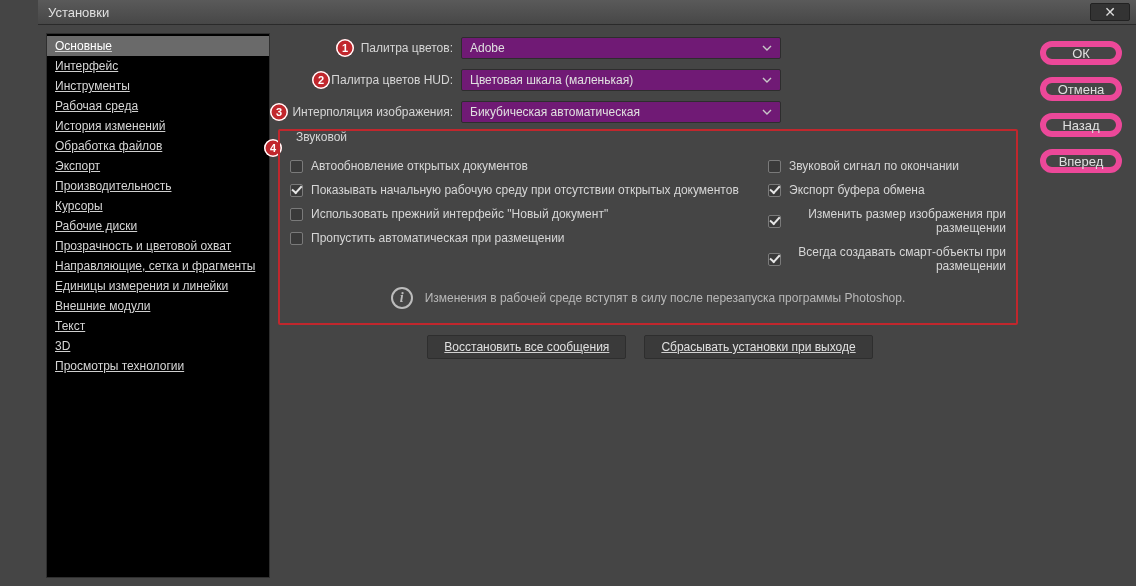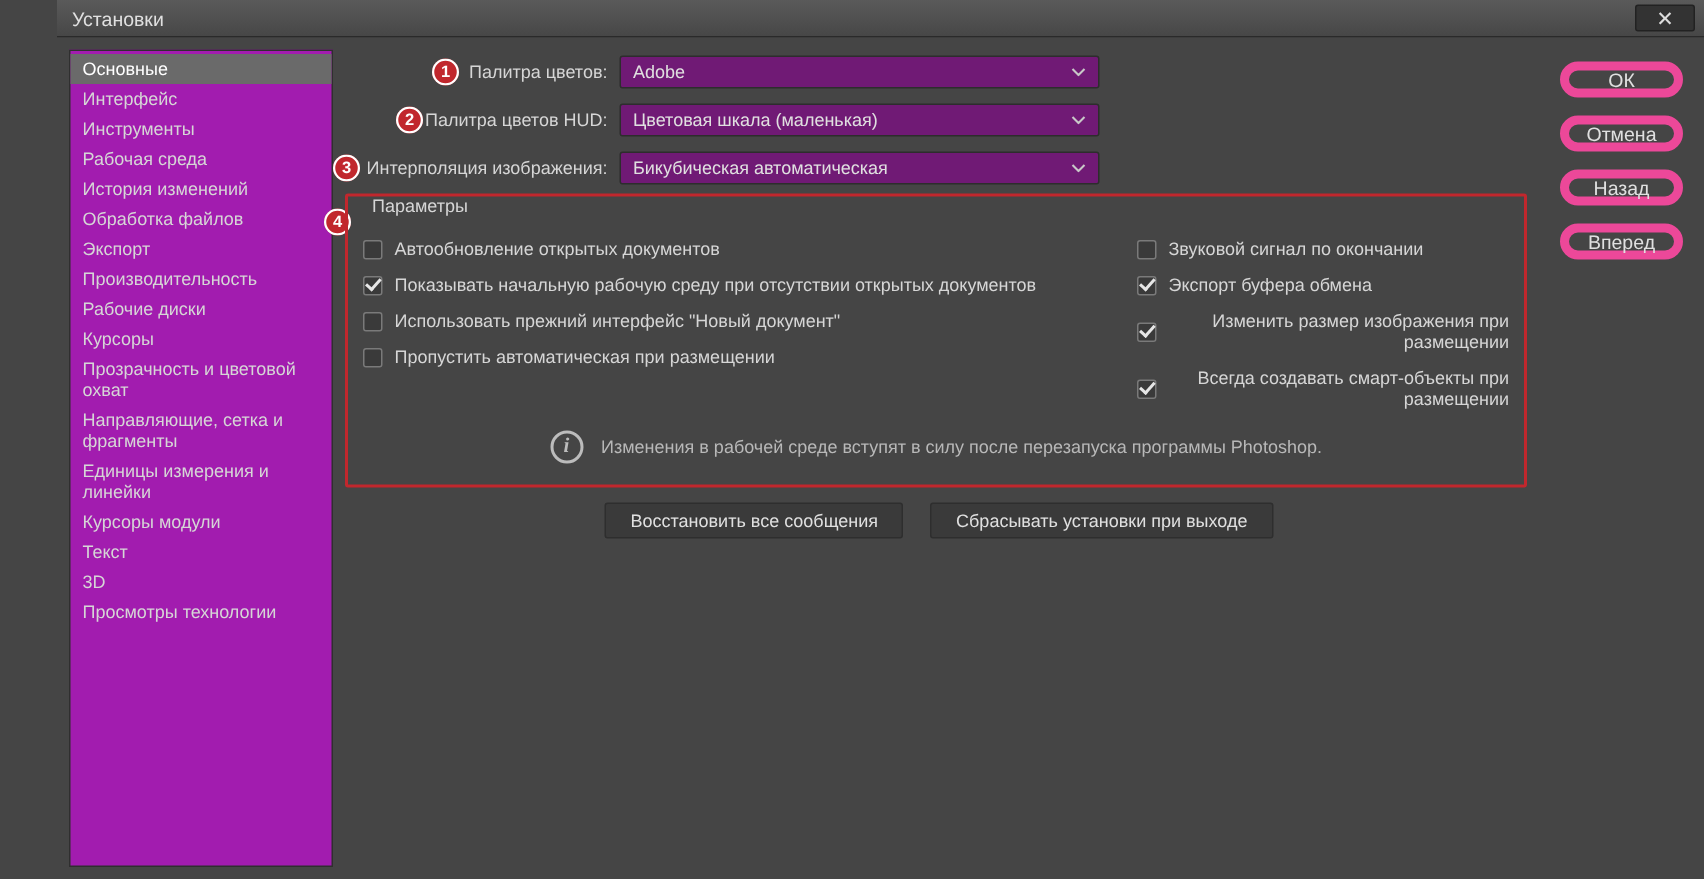--- a/index.html
+++ b/index.html
@@ -46,25 +46,26 @@
       cursor: pointer;
     }
     .content {
       flex: 1;
       display: flex;
       padding: 8px;
       gap: 4px;
       background: #454545;
     }
     .sidebar {
-      width: 176px;
-      background: #a21caf;
+      width: 224px;
+      background: #000000;
       border: 1px solid #2f2f2f;
       padding-top: 2px;
       padding-bottom: 2px;
+      text-decoration: underline;
     }
     .sidebar-item {
       padding: 3px 8px;
       cursor: pointer;
       color: #d6d6d6;
       font-size: 12px;
       line-height: 14px;
     }
     .sidebar-item.selected {
       background: #6a6a6a;
@@ -143,21 +144,20 @@
       font-size: 12px;
     }
     .checkbox-row {
       display: flex;
       align-items: center;
       margin-top: 10px;
     }
     .checkboxes {
       display: flex;
       padding-top: 8px;
-      gap: 38px;
     }
     .col-left { flex: 0 0 478px; }
     .col-right { flex: 1; text-align: right; }
     .checkbox {
       width: 13px;
       height: 13px;
       border: 1px solid #7a7a7a;
       border-radius: 2px;
       background: #3a3a3a;
       display: inline-flex;
@@ -199,20 +199,21 @@
       font-style: italic;
       font-weight: bold;
       font-size: 14px;
       color: #bcbcbc;
     }
     .bottom-buttons {
       display: flex;
       justify-content: center;
       gap: 18px;
       margin-top: 10px;
+      text-decoration: underline;
     }
     .flat-btn {
       border: 1px solid #2e2e2e;
       background: #3a3a3a;
       color: #e0e0e0;
       padding: 4px 16px;
       border-radius: 2px;
       font-size: 12px;
       cursor: pointer;
       height: 24px;
@@ -256,26 +257,26 @@
 
     <div class="sidebar">
       <div class="sidebar-item selected">Основные</div>
       <div class="sidebar-item">Интерфейс</div>
       <div class="sidebar-item">Инструменты</div>
       <div class="sidebar-item">Рабочая среда</div>
       <div class="sidebar-item">История изменений</div>
       <div class="sidebar-item">Обработка файлов</div>
       <div class="sidebar-item">Экспорт</div>
       <div class="sidebar-item">Производительность</div>
+      <div class="sidebar-item">Курсоры</div>
       <div class="sidebar-item">Рабочие диски</div>
-      <div class="sidebar-item">Курсоры</div>
       <div class="sidebar-item">Прозрачность и цветовой охват</div>
       <div class="sidebar-item">Направляющие, сетка и фрагменты</div>
       <div class="sidebar-item">Единицы измерения и линейки</div>
-      <div class="sidebar-item">Курсоры модули</div>
+      <div class="sidebar-item">Внешние модули</div>
       <div class="sidebar-item">Текст</div>
       <div class="sidebar-item">3D</div>
       <div class="sidebar-item">Просмотры технологии</div>
     </div>
 
     <div class="main">
 
       <div class="row">
         <span class="marker" style="left:60px;top:2px">1</span>
         <div class="row-label">Палитра цветов:</div>
@@ -311,21 +312,21 @@
               <svg width="10" height="6" viewBox="0 0 10 6">
                 <path d="M1 1 L5 5 L9 1" stroke="#c8c8c8" stroke-width="1.4" fill="none"></path>
               </svg>
             </span>
         </div>
       </div>
 
       <div style="position:relative">
         <span class="marker marker4" style="left:-12px;top:10px">4</span>
         <div class="fieldset">
-          <span class="fieldset-legend">Параметры</span>
+          <span class="fieldset-legend">Звуковой</span>
           <div class="checkboxes">
             <div class="col-left">
               <div class="checkbox-row">
                 <span class="checkbox"></span>
                 <span class="checkbox-label">Автообновление открытых документов</span>
               </div>
               <div class="checkbox-row">
                 <span class="checkbox checked"></span>
                 <span class="checkbox-label">Показывать начальную рабочую среду при отсутствии открытых документов</span>
               </div>

